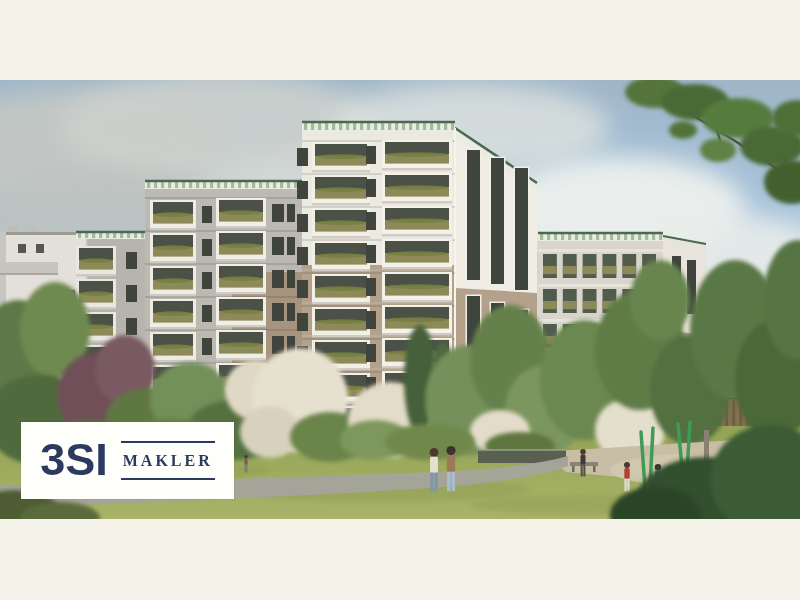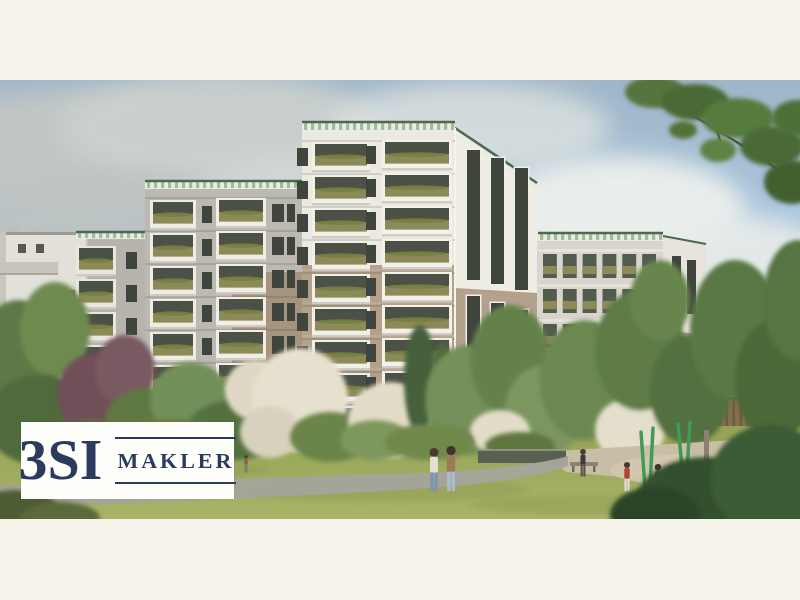--- a/index.html
+++ b/index.html
@@ -7,23 +7,23 @@
        font-family:"Liberation Sans", sans-serif;}
   .stage{position:relative;width:800px;height:600px;background:var(--letterbox,#F5F2EA);}
   .bar{position:absolute;left:0;width:800px;background:var(--letterbox,#F5F2EA);}
   .bar.top{top:0;height:80px;}
   .bar.bottom{top:519px;height:81px;}
   .photo{position:absolute;left:0;top:80px;width:800px;height:439px;overflow:hidden;}
   .photo svg{display:block;}
   .logo{position:absolute;left:21px;top:342px;width:213px;height:77px;background:#FEFEFB;
         display:flex;align-items:center;justify-content:center;gap:13px;
         box-shadow:0 0 0 1px rgba(0,0,0,0.03);}
-  .brand{font-family:Liberation Serif, serif;font-size:58px;font-weight:600;
+  .brand{font-family:Liberation Sans, sans-serif;font-size:45px;font-weight:600;
          color:var(--navy,#2B3A5E);line-height:0.9;letter-spacing:0px;}
-  .sub{font-family:"Liberation Serif","DejaVu Serif",serif;font-size:22px;font-weight:600;
+  .sub{font-family:"Liberation Serif","DejaVu Serif",serif;font-size:16px;font-weight:600;
        letter-spacing:3px;color:var(--navy,#2B3A5E);border-top:2px solid var(--navy,#2B3A5E);
        border-bottom:2px solid var(--navy,#2B3A5E);padding:9px 2px 8px 2px;}
 </style>
 </head>
 <body>
 
 <div class="stage">
   <div class="bar top"></div>
 
   <div class="photo">

